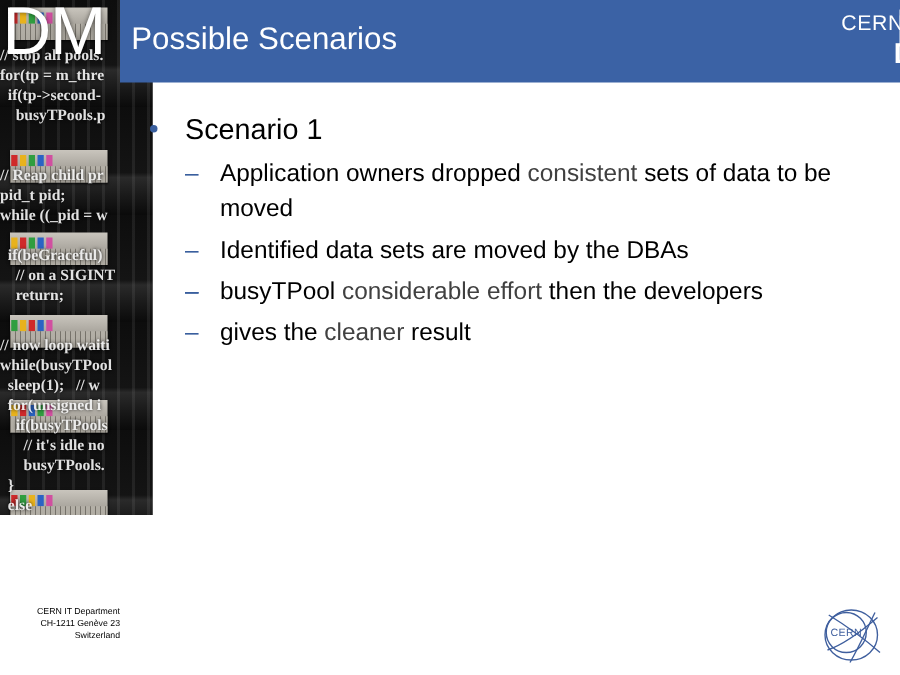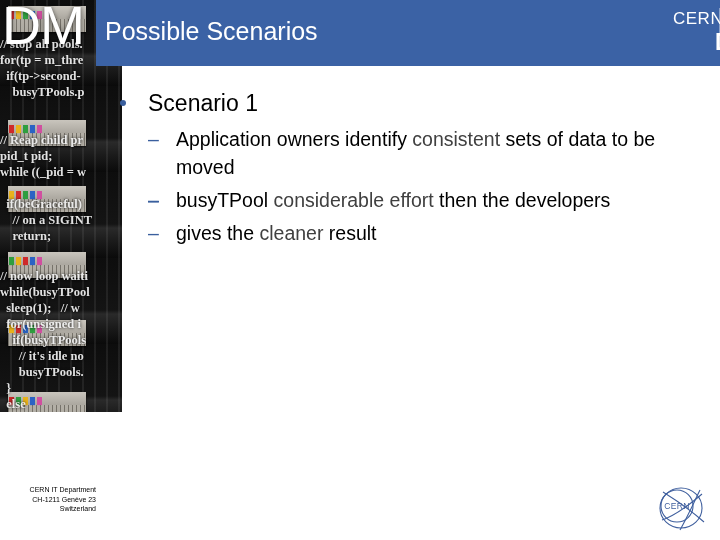--- a/index.html
+++ b/index.html
@@ -296,22 +296,22 @@
       <span class="dept-word">Department</span>
     </div>
   </div>
 
   <div class="content">
     <div class="lvl1">
       <span class="dot"></span>
       <span class="txt">Scenario 1</span>
     </div>
     <div class="lvl2-list">
-        <div class="lvl2"><span class="dash">–</span><span>Application owners identify </span><span class="hl">consistent</span><span> sets of data to be moved</span></div>
-        <div class="lvl2"><span class="dash">–</span></div>
+        <div class="lvl2"><span class="dash">–</span><span>Application owners dropped </span><span class="hl">consistent</span><span> sets of data to be moved</span></div>
+        <div class="lvl2"><span class="dash">–</span><span>Identified data sets are moved by the DBAs</span></div>
         <div class="lvl2"><span class="dash">–</span></div>
         <div class="lvl2"><span class="dash">–</span><span>busyTPool </span><span class="hl">considerable effort</span><span> then the developers</span></div>
         <div class="lvl2"><span class="dash">–</span><span>gives the </span><span class="hl">cleaner</span><span> result</span></div>
       </div>
   </div>
 
   <div class="footer-addr">
     <div>CERN IT Department</div>
     <div>CH-1211 Genève 23</div>
     <div>Switzerland</div>

